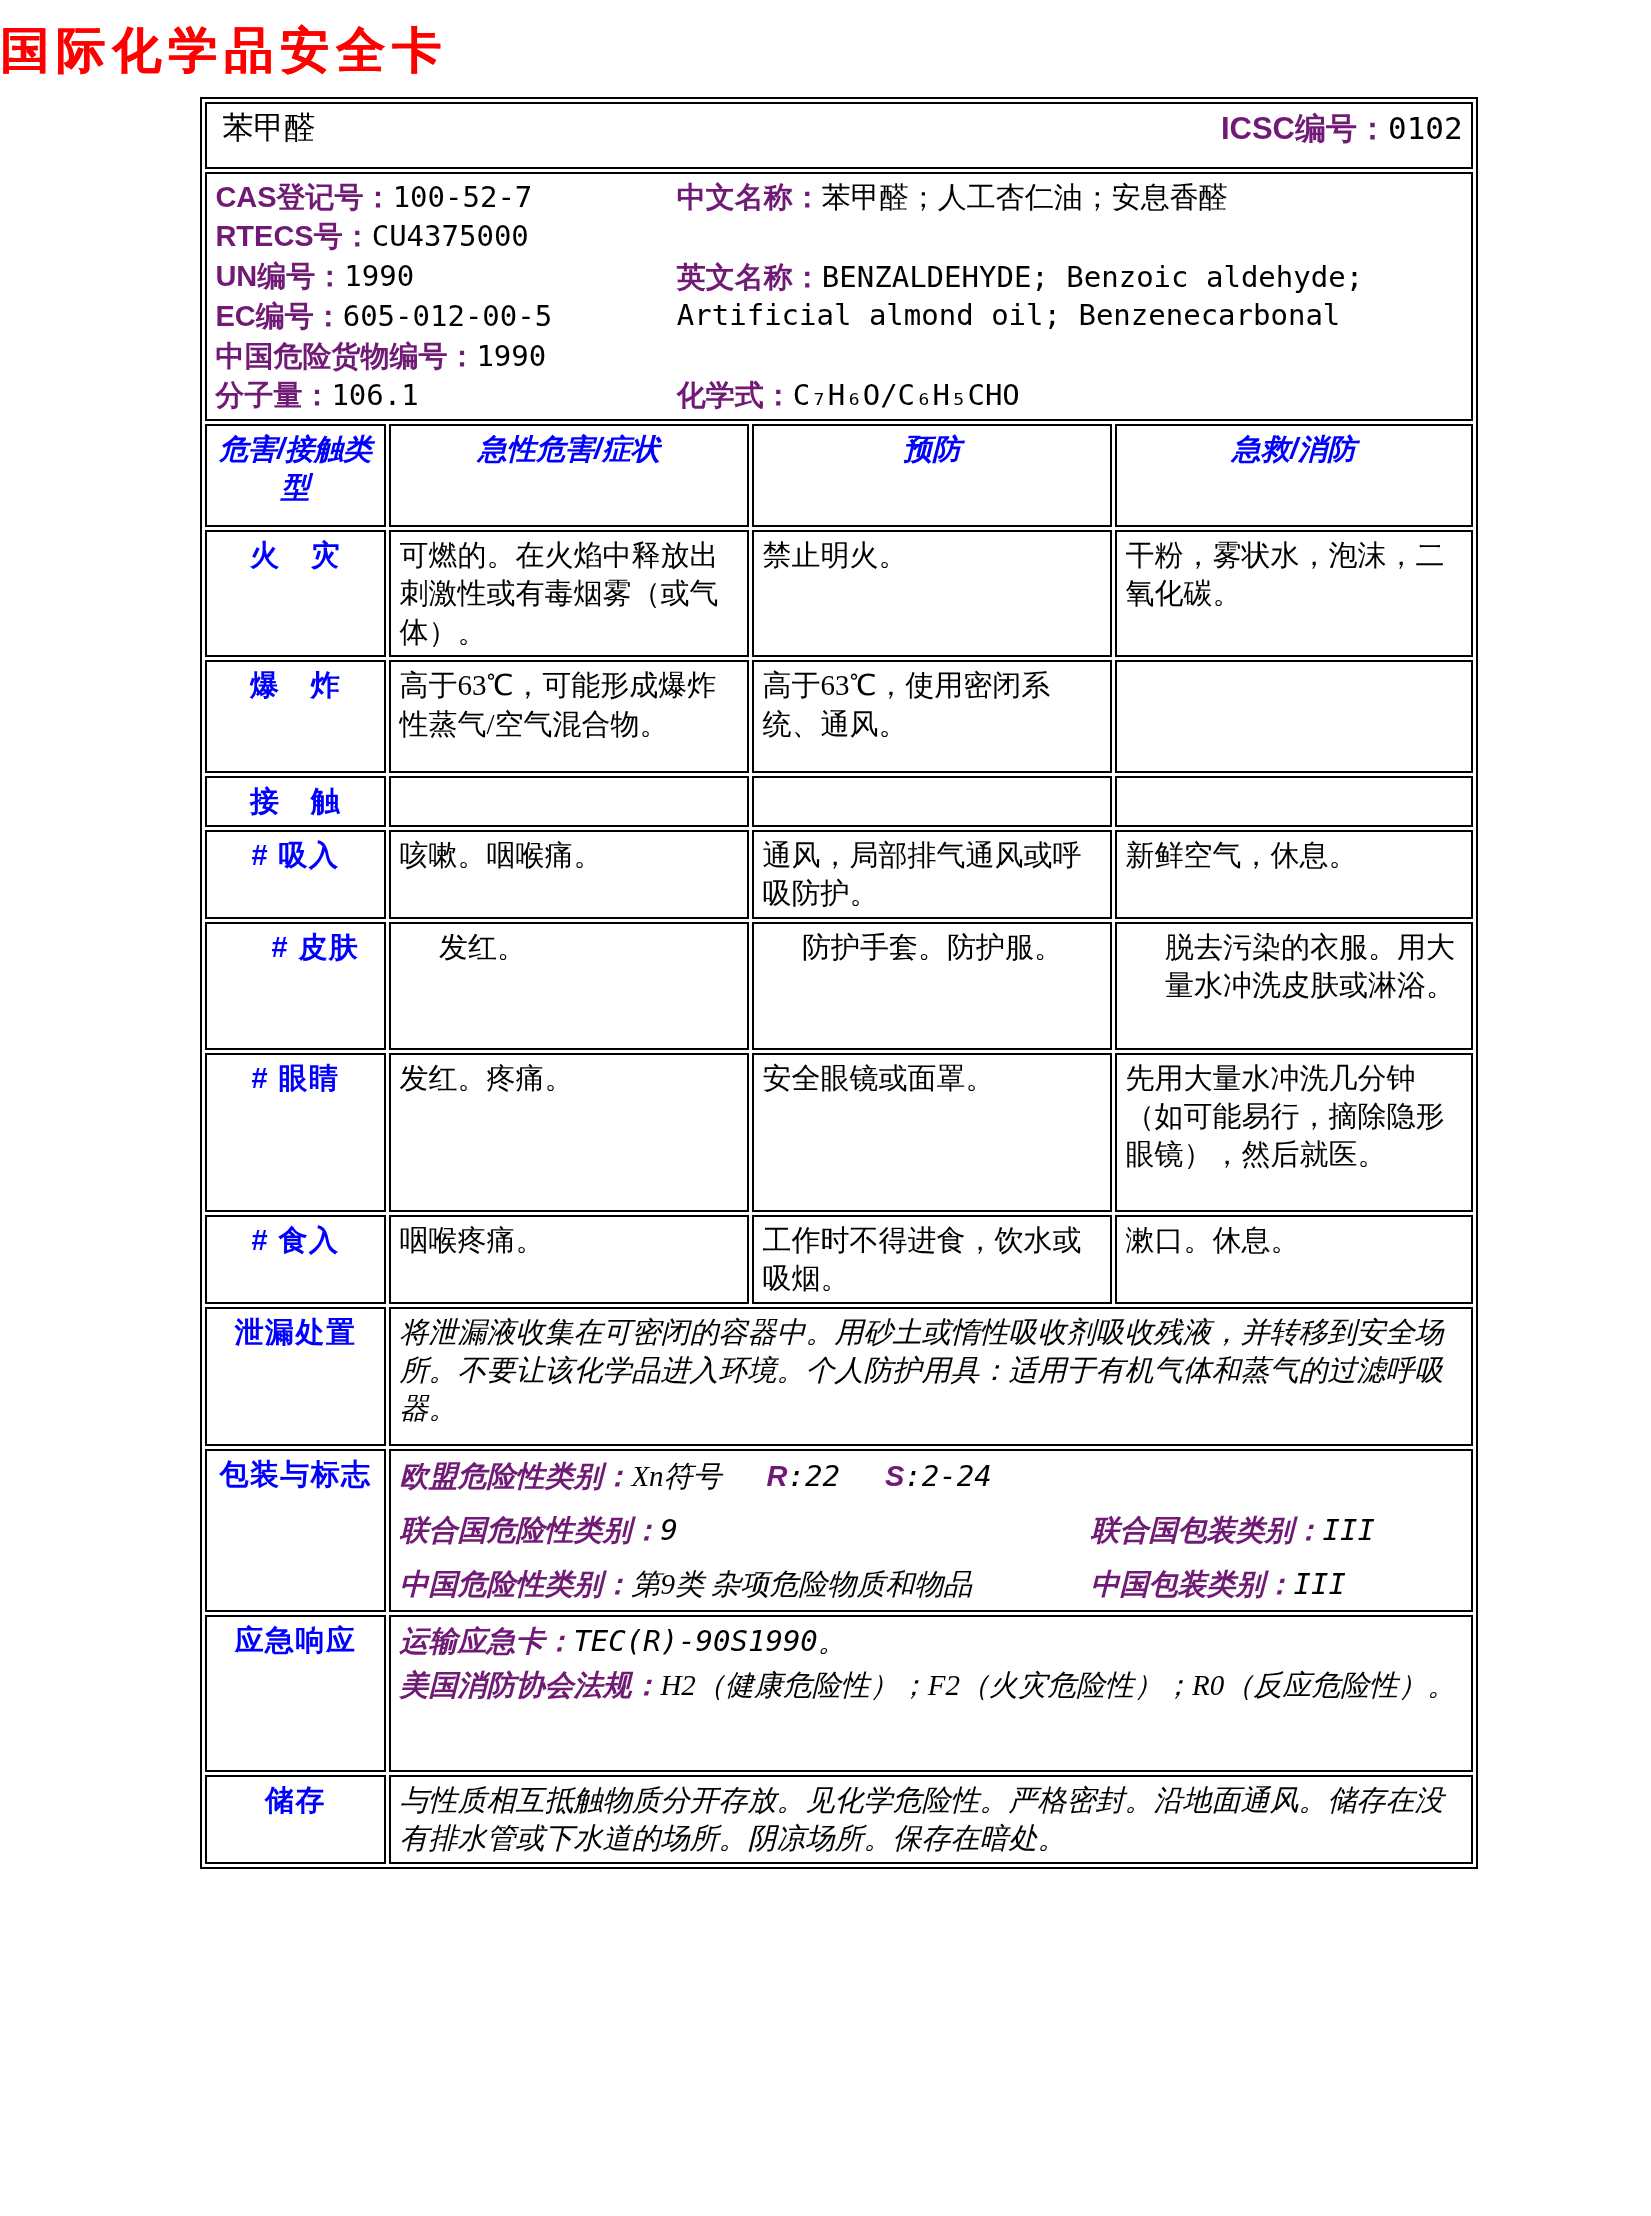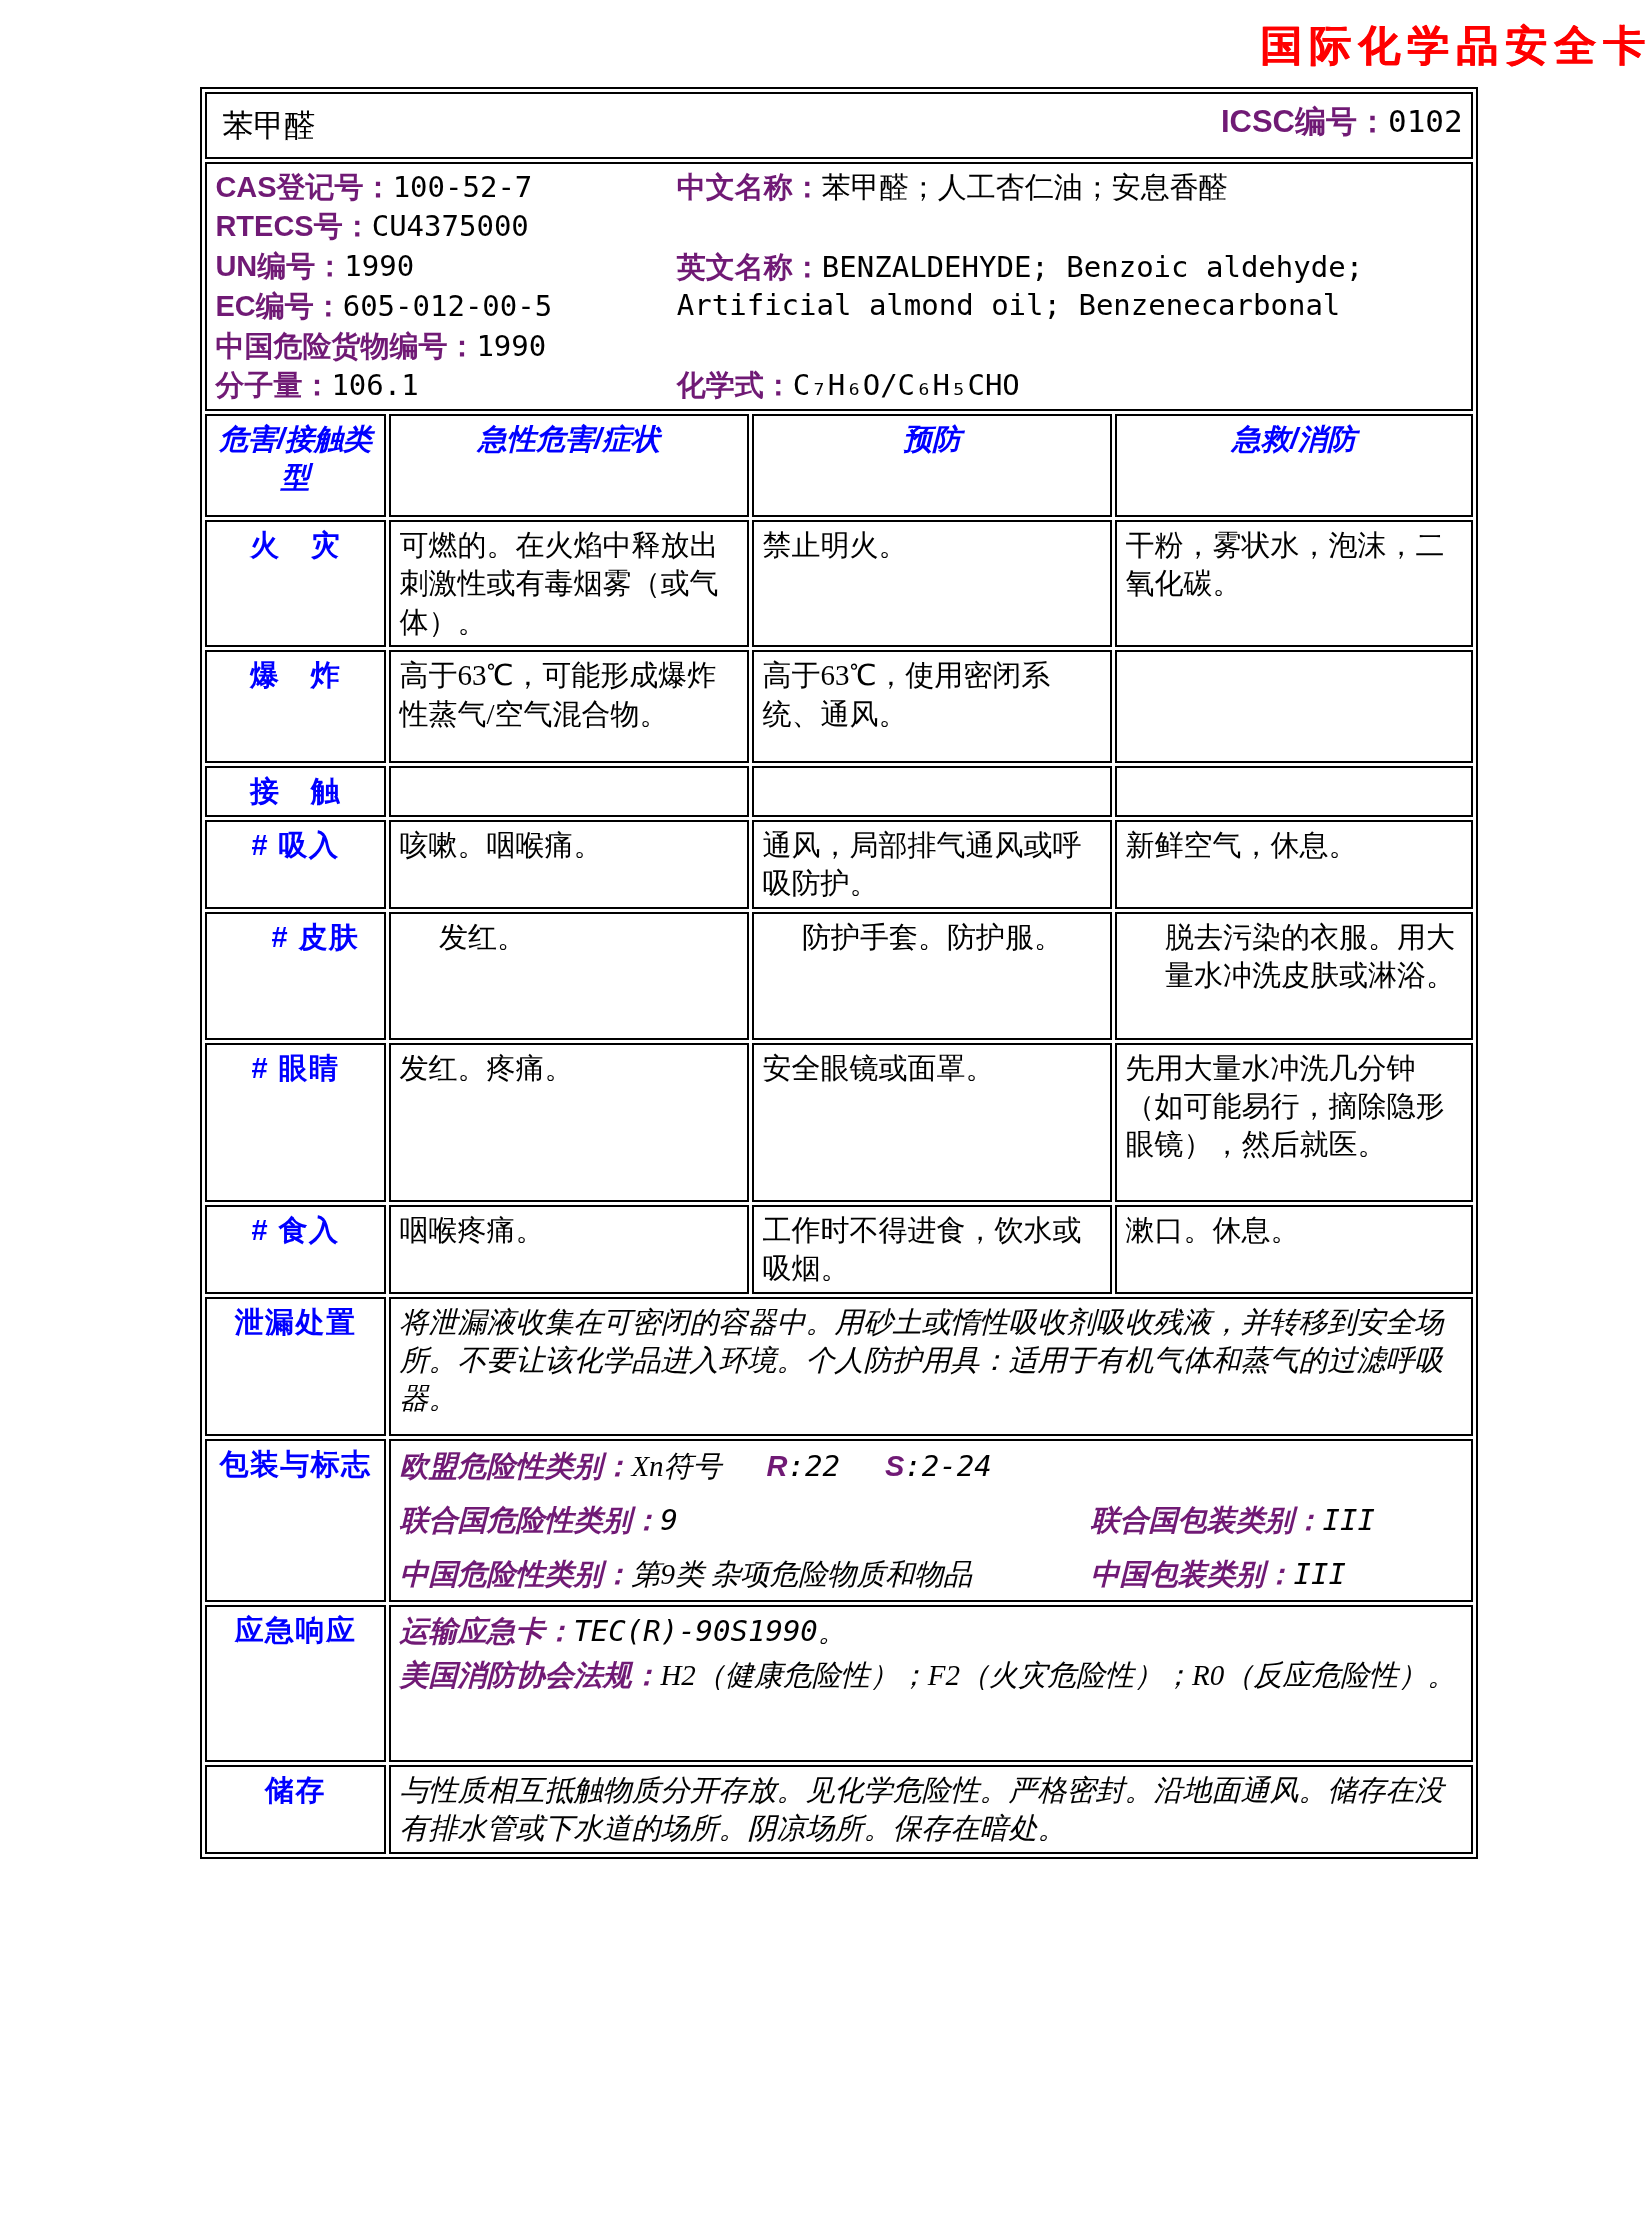--- a/index.html
+++ b/index.html
@@ -9,22 +9,22 @@
   }
   body {
     width: 1652px;
     height: 2216px;
     position: relative;
     font-family: "Liberation Serif", serif;
     color: #000000;
   }
   .page-title {
     margin: 18px 0 12.5px 0;
-    text-align: right;
-    font-size: 42px;
+    text-align: left;
+    font-size: 49px;
     font-weight: 900;
     letter-spacing: 7px;
     color: #FF0000;
     font-family: "Liberation Sans", sans-serif;
     text-shadow: 0.7px 0 0 #FF0000;
   }
   table.card {
     margin-left: 200px;
     width: 1265px;
     border: 2.1px solid #000000;
@@ -47,21 +47,21 @@
     color: #701a75;
     font-weight: bold;
     font-family: "Liberation Sans", sans-serif;
   }
   .mono {
     font-family: "DejaVu Sans Mono", monospace;
   }
   
   td.head-cell { height: 67px; vertical-align: middle; }
   .head-flex { display: flex; justify-content: space-between; align-items: center; }
-  .head-flex .substance { font-size: 31px; padding-left: 7px; margin-top: 8px; }
+  .head-flex .substance { font-size: 31px; padding-left: 7px; }
   .head-flex .icsc { font-size: 31px; white-space: nowrap; }
   
   td.info-cell { height: 204px; vertical-align: middle; }
   .info-flex { display: flex; width: 100%; height: 237px; }
   .info-left { width: 37%; display: flex; flex-direction: column; justify-content: space-between; }
   .info-left .id-line { white-space: nowrap; }
   .info-right { width: 63%; display: flex; flex-direction: column; justify-content: space-between; }
   
   td.th-cell {
     height: 103px;

